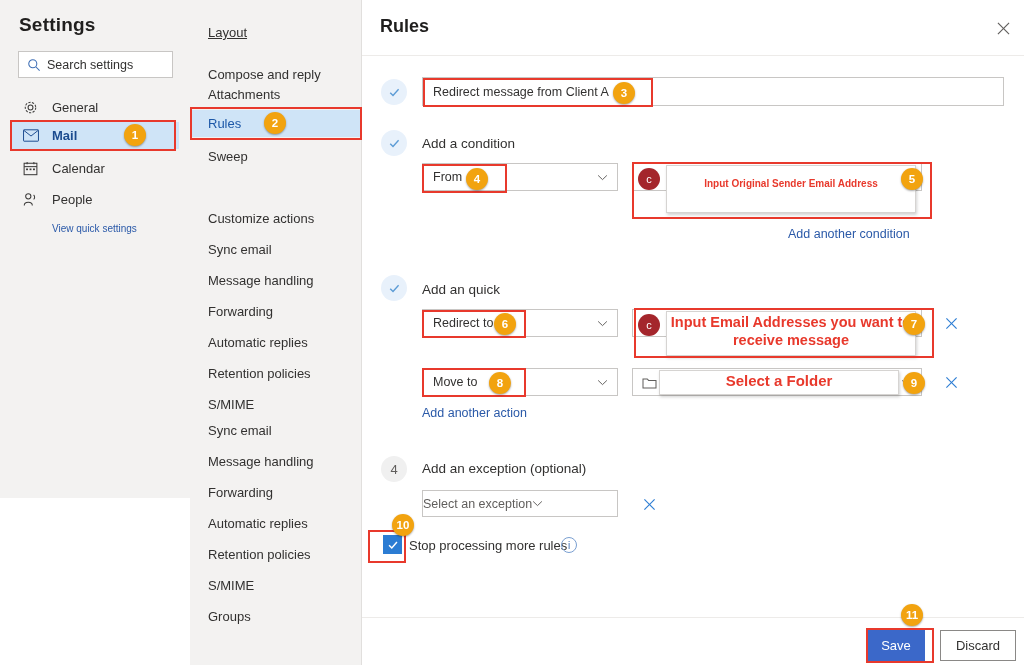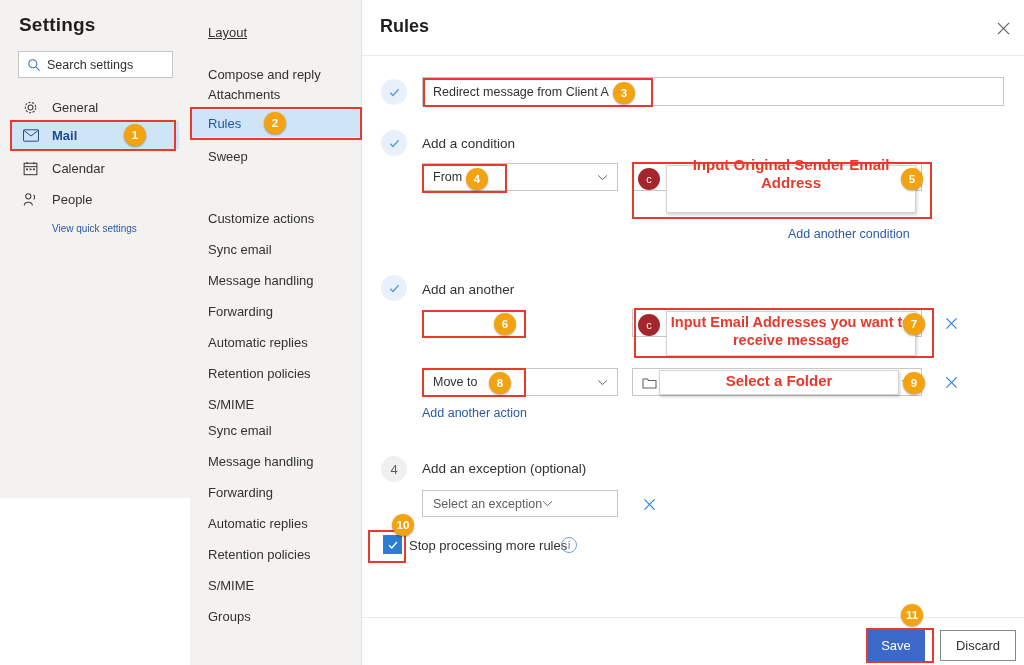--- a/index.html
+++ b/index.html
@@ -126,21 +126,21 @@
   
   .field {
     position: absolute;
     background: #ffffff;
     border: 1px solid #c8c6c4;
     display: flex; align-items: center;
     font-size: 12.5px; color: #323130;
   }
   .field .txt { margin-left: 10px; flex: 1 1 auto; }
   .field .chev { margin-right: 9px; flex: 0 0 auto; display:flex; }
-  .field .phold { margin-left: 10px; color: #605e5c; }
+  .field .phold { color: #605e5c; }
 
   .link-blue {
     position: absolute;
     font-size: 12.5px; color: #2a59a8;
   }
   .x-btn {
     position: absolute;
     width: 18px; height: 18px;
     display: flex; align-items: center; justify-content: center;
     color: #2b7cd3;
@@ -392,34 +392,42 @@
           <polyline points="1,1.6 6,6.4 11,1.6" fill="none" stroke="#605e5c" stroke-width="1.1"></polyline>
         </svg>
       </span>
     </div>
 
     <div class="field" style="left:270px; top:163px; width:290px; height:28px;"></div>
     <div class="avatar-c" style="left:276px; top:168px;">
       <span>c</span>
     </div>
     <div class="white-card" style="left:304px; top:165px; width:250px; height:48px;"></div>
-    <div class="red-text" style="left:304px; top:156px; width:250px; font-size:15px;">Input Original Sender Email Address</div>
+    <div class="red-text" style="left:304px; top:178px; width:250px; font-size:10px;">Input Original Sender Email Address</div>
 
     <div class="link-blue" style="left:426px; top:227px;">Add another condition</div>
 
     <div class="red-plain" style="left:640px; top:236px; width:230px; font-size:15px; white-space:pre-line;">Input Original Sender
 Email Address</div>
 
     <div class="step-bullet" style="top:275px;">
       <svg width="13" height="13" viewBox="0 0 14 14">
         <polyline points="2.4,7.2 5.4,10.2 11.4,3.6" fill="none" stroke="#5b9bd5" stroke-width="1.5"></polyline>
       </svg>
     </div>
-    <div class="step-label" style="top:282px;">Add an another</div>
-
+    <div class="step-label" style="top:282px;">Add an quick</div>
+
+    <div class="field" style="left:60px; top:309px; width:196px; height:28px;">
+      <span class="txt">Redirect to</span>
+      <span class="chev">
+        <svg width="11" height="7" viewBox="0 0 12 8">
+          <polyline points="1,1.6 6,6.4 11,1.6" fill="none" stroke="#605e5c" stroke-width="1.1"></polyline>
+        </svg>
+      </span>
+    </div>
     <div class="field" style="left:270px; top:309px; width:290px; height:28px;"></div>
     <div class="avatar-c" style="left:276px; top:314px;">
       <span>c</span>
     </div>
     <div class="white-card" style="left:304px; top:311px; width:250px; height:45px;"></div>
     <div class="red-text" style="left:304px; top:314px; width:250px; font-size:14.5px;">Input Email Addresses you want to receive message</div>
     <div class="x-btn" style="left:580px; top:314px;">
       <svg width="13" height="13" viewBox="0 0 14 14">
         <line x1="1.5" y1="1.5" x2="12.5" y2="12.5" stroke="#2b7cd3" stroke-width="1.2"></line>
         <line x1="12.5" y1="1.5" x2="1.5" y2="12.5" stroke="#2b7cd3" stroke-width="1.2"></line>

